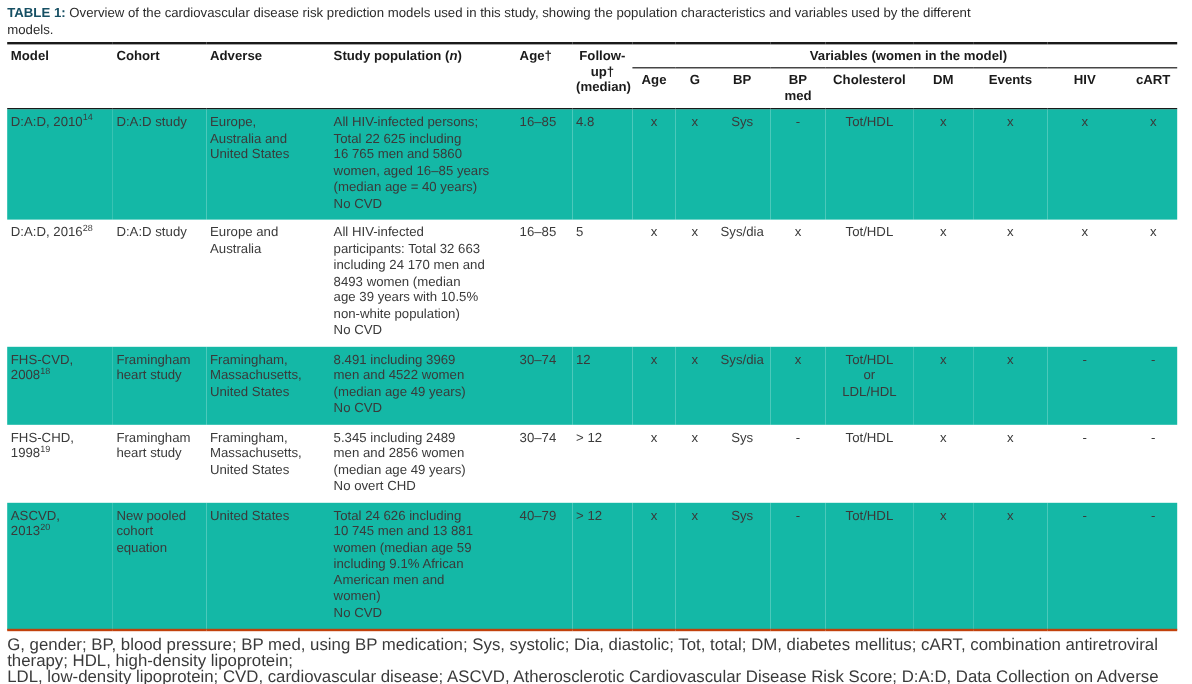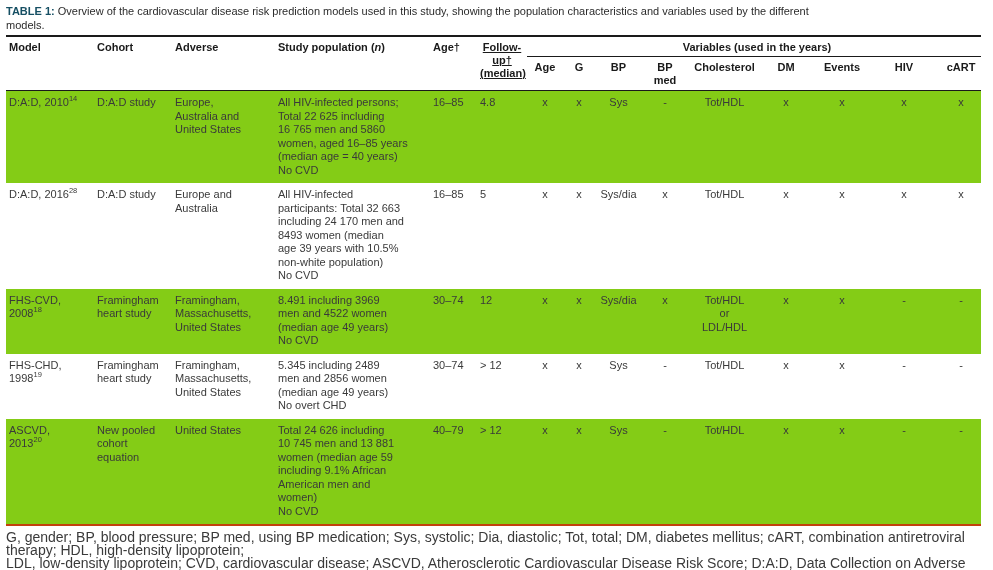--- a/index.html
+++ b/index.html
@@ -44,30 +44,30 @@
     padding: 4px 3px 3px 3px;
     border-bottom: 1px solid #1a1a1a;
     margin-left: 12px;
   }
   thead th.center { text-align: center; }
   thead th.group {
     text-align: center;
     border-bottom: 1px solid #1a1a1a;
     padding-bottom: 2px;
   }
-  thead th.wrap { white-space: pre-line; text-decoration: underline; }
+  thead th.wrap { white-space: pre-line; }
   tbody td {
     font-size: 11px;
     line-height: 13.5px;
     vertical-align: top;
     padding: 5px 3px 6px 3px;
     white-space: pre-line;
     color: #3a3a3a;
   }
-  tbody tr.shaded { background: #84cc16; }
+  tbody tr.shaded { background: #14b8a6; }
   tbody td.center { text-align: center; }
   tbody tr.last td { border-bottom: 2px solid #c2410c; }
   sup {
     font-size: 7.5px;
     line-height: 0;
     vertical-align: super;
   }
   .footnote {
     font-size: 14px;
     line-height: 13px;
@@ -105,21 +105,21 @@
     <thead>
       <tr>
         <th rowspan="2">Model</th>
         <th rowspan="2">Cohort</th>
         <th rowspan="2">Adverse</th>
         <th rowspan="2"><span>Study population (</span><i>n</i><span>)</span></th>
         <th rowspan="2">Age†</th>
         <th rowspan="2" class="center wrap">Follow-
 up†
 (median)</th>
-        <th colspan="9" class="group">Variables (used in the years)</th>
+        <th colspan="9" class="group">Variables (women in the model)</th>
       </tr>
       <tr>
         <th class="center">Age</th>
         <th class="center">G</th>
         <th class="center">BP</th>
         <th class="center">BP med</th>
         <th class="center">Cholesterol</th>
         <th class="center">DM</th>
         <th class="center">Events</th>
         <th class="center">HIV</th>

